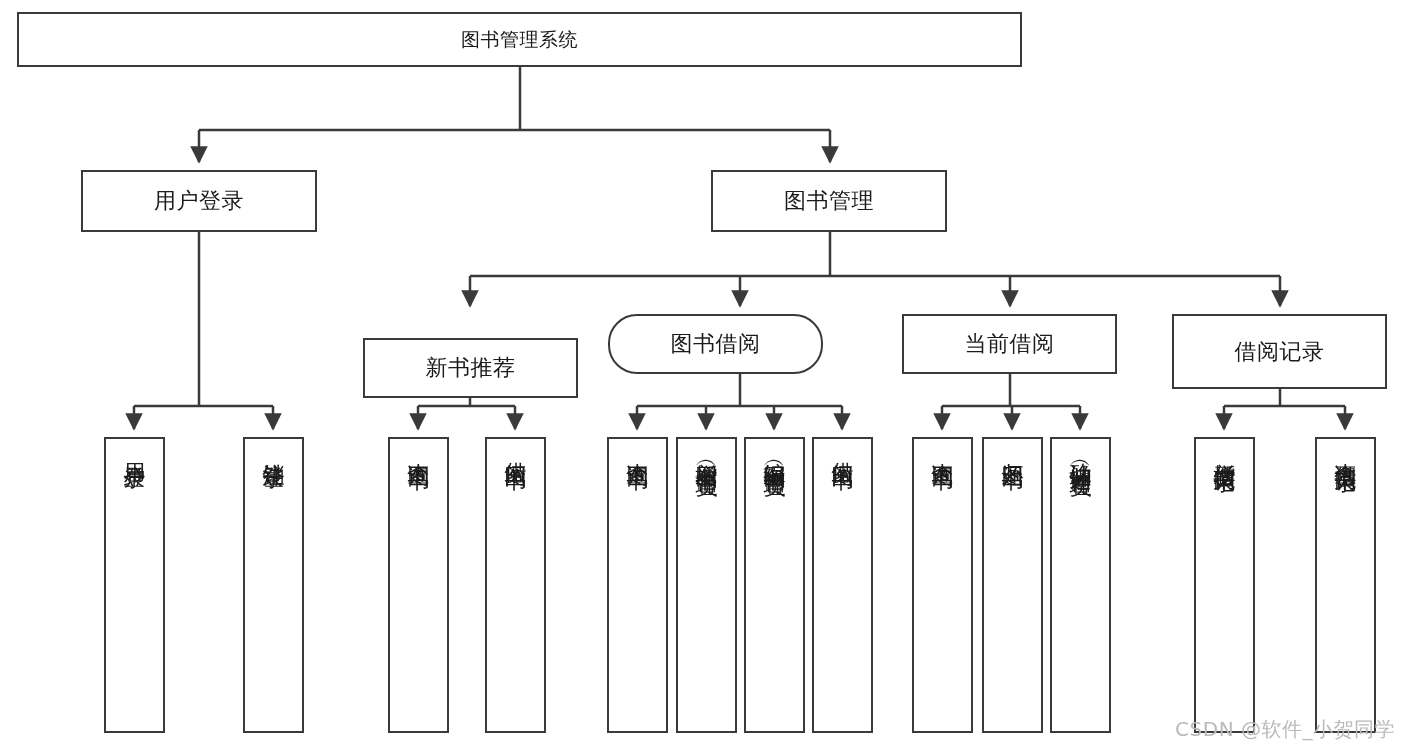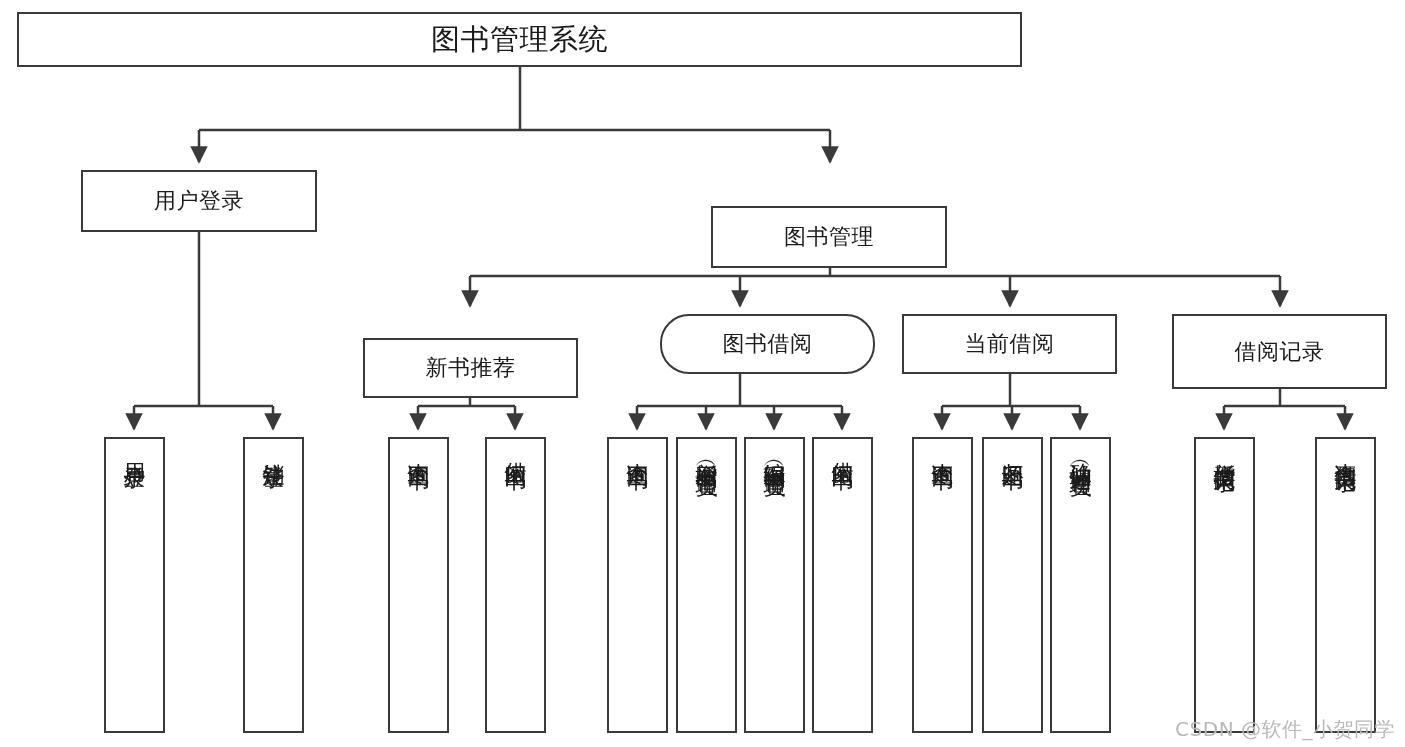--- a/index.html
+++ b/index.html
@@ -44,21 +44,21 @@
     align-items: flex-start;
   }
   .node.vertical .vlabel {
     writing-mode: vertical-rl;
     text-orientation: upright;
     font-size: 22px;
     line-height: 1.18;
     letter-spacing: 2px;
     white-space: nowrap;
   }
-  .root-label { font-size: 29px; }
+  .root-label { font-size: 19px; }
   .watermark {
     position: absolute;
     right: 10px;
     bottom: 4px;
     font-size: 20px;
     color: #b9b9b9;
     white-space: nowrap;
     letter-spacing: 0.5px;
   }
 </style>
@@ -119,28 +119,28 @@
     </g>
   </svg>
 
   <div class="node horizontal" style="left:17px; top:12px; width:1005px; height:55px;">
     <span class="root-label">图书管理系统</span>
   </div>
 
   <div class="node horizontal" style="left:81px; top:170px; width:236px; height:62px;">
     <span>用户登录</span>
   </div>
-  <div class="node horizontal" style="left:711px; top:170px; width:236px; height:62px;margin-top:36px;">
+  <div class="node horizontal" style="left:711px; top:170px; width:236px; height:62px;">
     <span>图书管理</span>
   </div>
 
   <div class="node horizontal" style="left:363px; top:314px; width:215px; height:60px;margin-top:24px;">
     <span>新书推荐</span>
   </div>
-  <div class="node horizontal" style="left:660px; top:314px; width:215px; height:60px;border-radius:29px;">
+  <div class="node horizontal" style="left:608px; top:314px; width:215px; height:60px;border-radius:29px;">
     <span>图书借阅</span>
   </div>
   <div class="node horizontal" style="left:902px; top:314px; width:215px; height:60px;">
     <span>当前借阅</span>
   </div>
   <div class="node horizontal" style="left:1172px; top:314px; width:215px; height:75px;">
     <span>借阅记录</span>
   </div>
 
   <div class="node vertical" style="left:104px; top:437px; width:61px; height:296px;">

